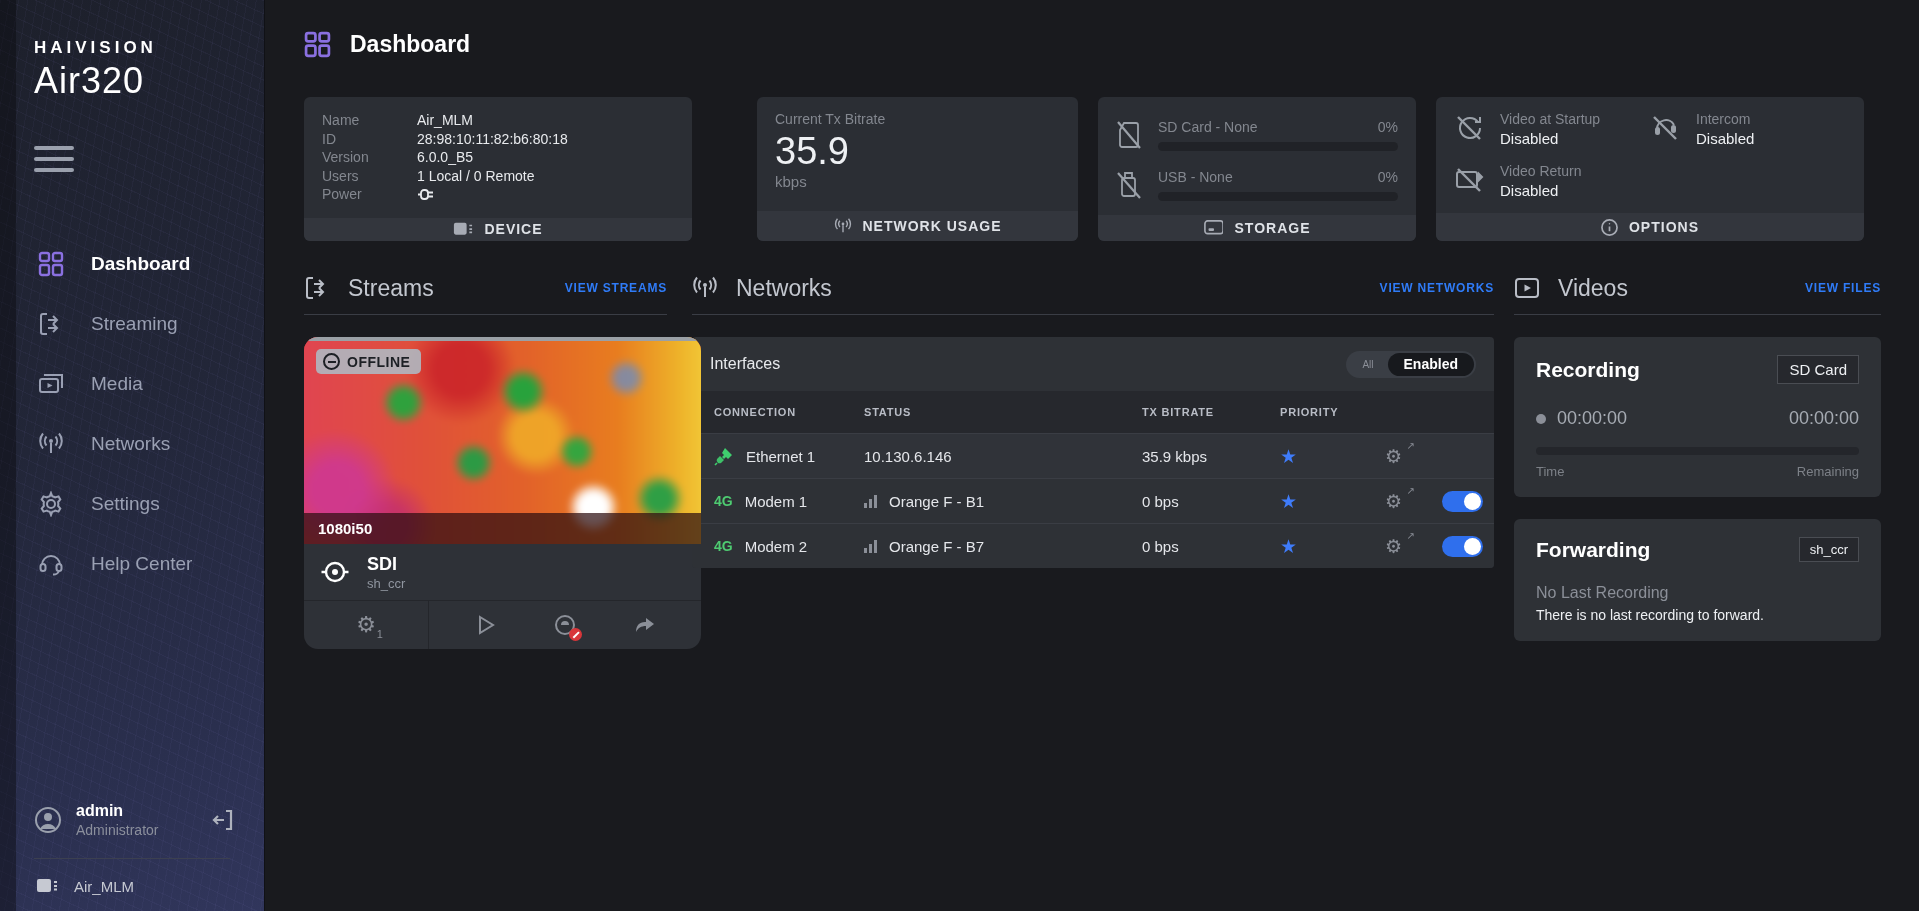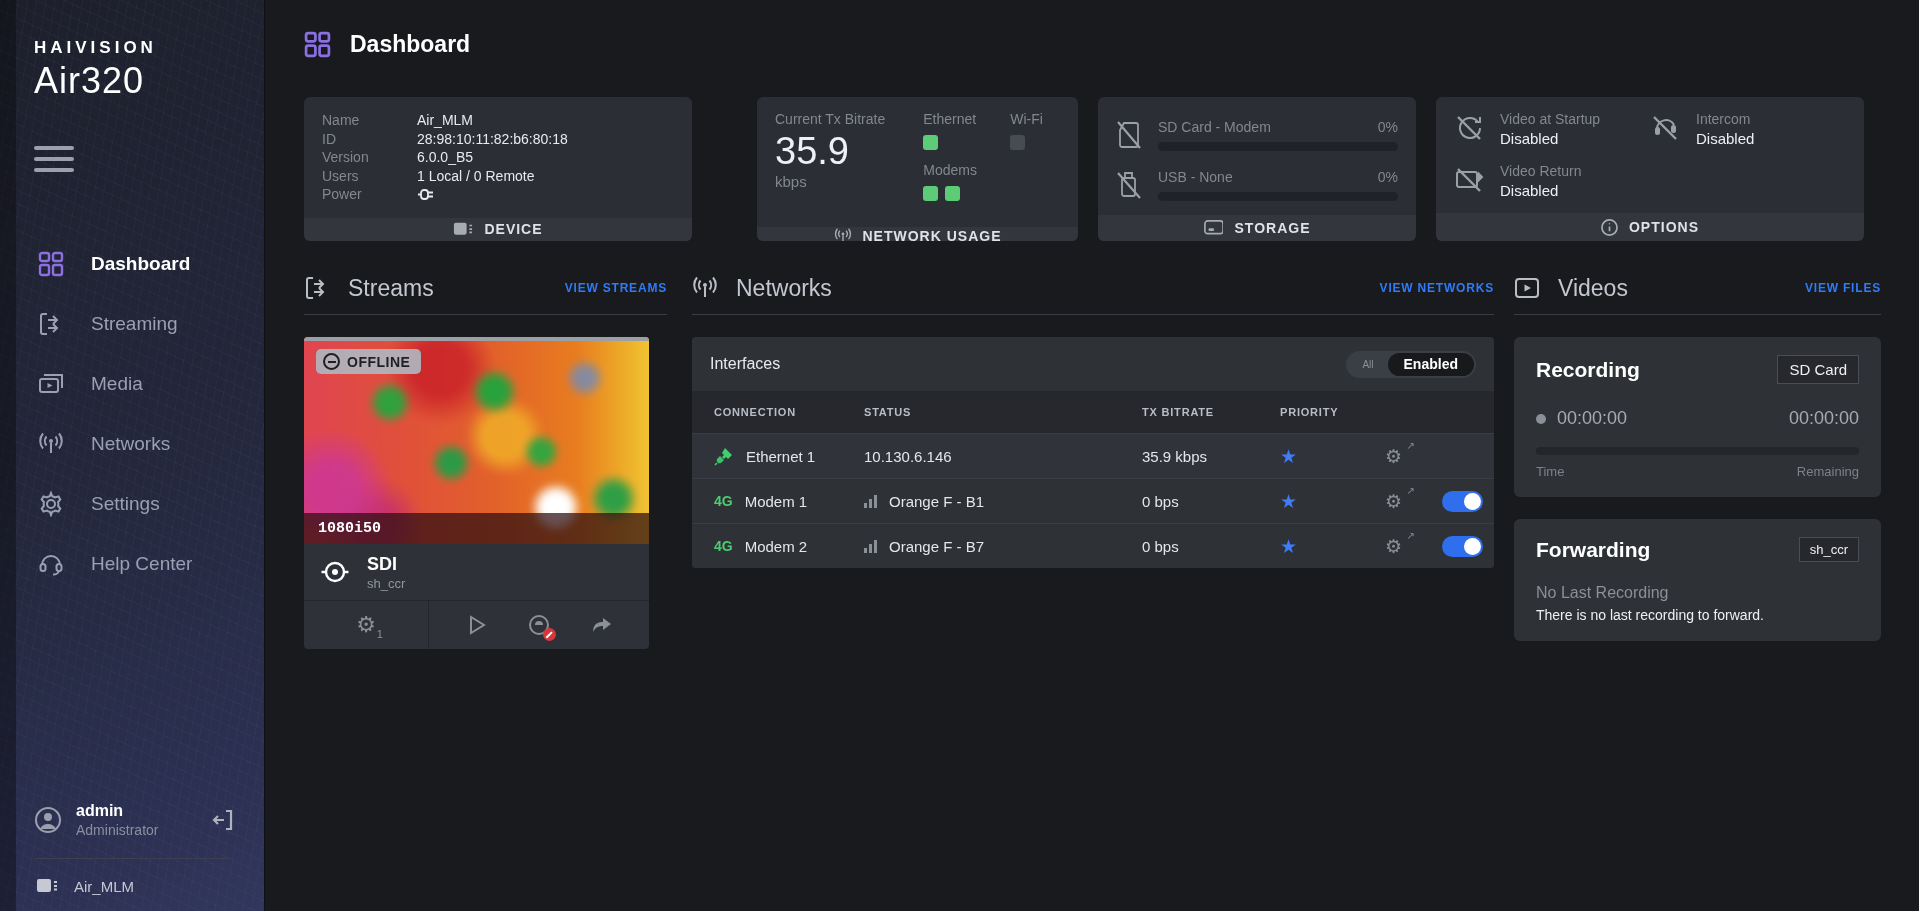--- a/index.html
+++ b/index.html
@@ -89,21 +89,21 @@
   .col-streams { width:363px; flex:0 0 363px; margin-right:25px; }
   .col-networks { width:802px; flex:0 0 802px; margin-right:20px; }
   .col-videos { width:367px; flex:0 0 367px; }
   .sec-head { display:flex; align-items:center; height:34px; }
   .sec-icon { width:26px; height:26px; color:#b9bdc6; margin-right:18px; }
   .sec-title { font-size:23px; color:#c3c7cf; flex:1; }
   .sec-link { color:#2f7bf7; font-size:12px; font-weight:bold; letter-spacing:0.8px; cursor:pointer; text-decoration:none; }
   .sec-div { height:1px; background:#3a3d45; margin-top:9px; }
 
   
-  .stream-card { margin-top:22px; background:#2e3137; border-radius:4px; overflow:hidden; width:345px; }
+  .stream-card { margin-top:22px; background:#2e3137; border-radius:14px; overflow:hidden; width:397px; }
   .thumb { position:relative; height:207px; overflow:hidden; background:#c33; }
   .thumb-art { position:absolute; inset:-8px;
     background:
       radial-gradient(circle at 72% 80%, #ffffff 0 14px, rgba(255,255,255,0) 26px),
       radial-gradient(circle at 10% 72%, rgba(205,55,150,0.85) 0 26px, rgba(205,55,150,0) 60px),
       radial-gradient(circle at 22% 88%, rgba(190,40,120,0.7) 0 20px, rgba(190,40,120,0) 48px),
       radial-gradient(circle at 26% 33%, #2fa13d 0 11px, rgba(47,161,61,0) 22px),
       radial-gradient(circle at 55% 28%, #28a23c 0 12px, rgba(40,162,60,0) 24px),
       radial-gradient(circle at 43% 60%, #2c9a44 0 10px, rgba(44,154,68,0) 21px),
       radial-gradient(circle at 68% 55%, #35a53f 0 9px, rgba(53,165,63,0) 19px),
@@ -114,21 +114,21 @@
       linear-gradient(90deg, #e04452 0%, #e0503a 30%, #e2612a 55%, #e87d1f 78%, #eeb32a 93%, #f2cc3a 100%);
     filter:blur(3px); }
   .thumb-topstrip { position:absolute; top:0; left:0; right:0; height:4px; background:#9aa0a6; }
   .offline-badge { position:absolute; top:12px; left:12px; display:flex; align-items:center; gap:7px;
     background:rgba(176,181,190,0.92); color:#1d2025; font-weight:bold; font-size:14px; letter-spacing:0.5px;
     border-radius:5px; padding:4px 11px 4px 7px; }
   .offline-badge .minus { width:17px; height:17px; border:2px solid #1d2025; border-radius:50%;
     display:flex; align-items:center; justify-content:center; }
   .offline-badge .minus::before { content:""; width:8px; height:2px; background:#1d2025; }
   .res-bar { position:absolute; left:0; right:0; bottom:0; height:31px; background:rgba(44,14,16,0.72);
-    display:flex; align-items:center; padding-left:14px; color:#fff; font-size:15px; font-weight:bold;font-family:Liberation Mono, monospace; }
+    display:flex; align-items:center; padding-left:14px; color:#fff; font-size:15px; font-weight:bold; }
   .stream-info { display:flex; align-items:center; padding:0 16px; height:56px; gap:17px; }
   .sdi-icon { width:30px; height:30px; color:#fff; flex:0 0 30px; }
   .stream-name { color:#fff; font-size:18px; font-weight:bold; }
   .stream-sub { color:#9096a0; font-size:13px; margin-top:1px; }
   .stream-actions { display:flex; height:49px; border-top:1px solid #24262b; }
   .sa-left { width:125px; border-right:1px solid #24262b; display:flex; align-items:center; justify-content:center; cursor:pointer; }
   .sa-right { flex:1; display:flex; align-items:center; justify-content:space-around; padding:0 16px; }
   .act-icon { width:24px; height:24px; color:#8b8f98; cursor:pointer; position:relative; }
   .gear-glyph { font-size:22px; color:#8b8f98; line-height:22px; font-family:"DejaVu Sans", sans-serif; }
   .gear-sub { position:absolute; right:-7px; bottom:-4px; font-size:11px; color:#8b8f98; }
@@ -346,41 +346,20 @@
         </div>
       </div>
 
       <div class="card c-net">
         <div class="nu-body" style="flex:1">
           <div>
             <div class="nu-label">Current Tx Bitrate</div>
             <div class="nu-value">35.9</div>
             <div class="nu-unit">kbps</div>
           </div>
-          <div>
-            <div class="nu-cols">
-              <div>
-                <div class="nu-label">Ethernet</div>
-                <div class="sq-row">
-                    <span class="sq on"></span>
-                  </div>
-              </div>
-              <div>
-                <div class="nu-label">Wi-Fi</div>
-                <div class="sq-row">
-                    <span class="sq off"></span>
-                  </div>
-              </div>
-            </div>
-            <div class="nu-label">Modems</div>
-            <div class="sq-row">
-                <span class="sq on"></span>
-                <span class="sq on"></span>
-              </div>
-          </div>
         </div>
         <div class="card-footer">
           <span class="ficon" style="width:18px;height:18px">
             <svg viewBox="0 0 26 26" fill="none" stroke="currentColor" stroke-width="2">
                 <circle cx="13" cy="10" r="2" fill="currentColor" stroke="none"></circle>
                 <path d="M13 12 v10"></path>
                 <path d="M8.5 5.5 a7 7 0 0 0 0 9 M17.5 5.5 a7 7 0 0 1 0 9"></path>
                 <path d="M5 2.5 a11.5 11.5 0 0 0 0 15 M21 2.5 a11.5 11.5 0 0 1 0 15"></path>
               </svg>
           </span>
@@ -392,21 +371,21 @@
         <div class="card-body">
           <div class="st-row">
             <span class="st-icon">
               <svg viewBox="0 0 26 30" fill="none" stroke="currentColor" stroke-width="1.8">
                   <path d="M8 3 h12 a2 2 0 0 1 2 2 v20 a2 2 0 0 1-2 2 H6 a2 2 0 0 1-2-2 V10 Z"></path>
                   <path d="M2 2 L24 28" stroke-width="2.2"></path>
                 </svg>
             </span>
             <span class="st-main">
               <span class="st-line">
-                  <span>SD Card - Modem</span>
+                  <span>SD Card - None</span>
                   <span>0%</span>
                 </span>
               <div class="st-bar"></div>
             </span>
           </div>
           <div class="st-row">
             <span class="st-icon">
               <svg viewBox="0 0 26 30" fill="none" stroke="currentColor" stroke-width="1.8">
                   <rect x="6" y="8" width="13" height="18" rx="2"></rect>
                   <path d="M9 8 V3 h7 v5"></path>

